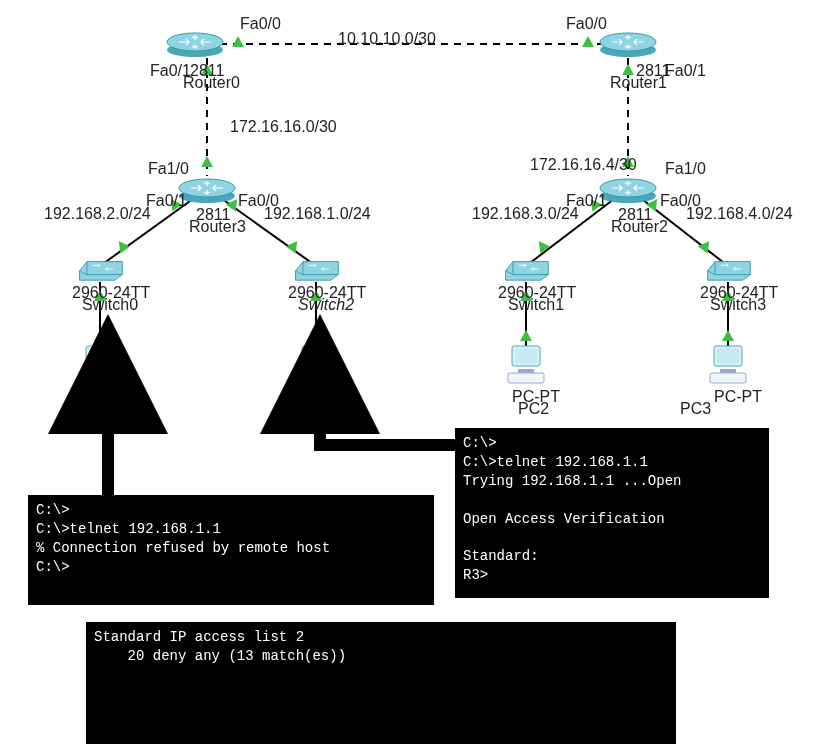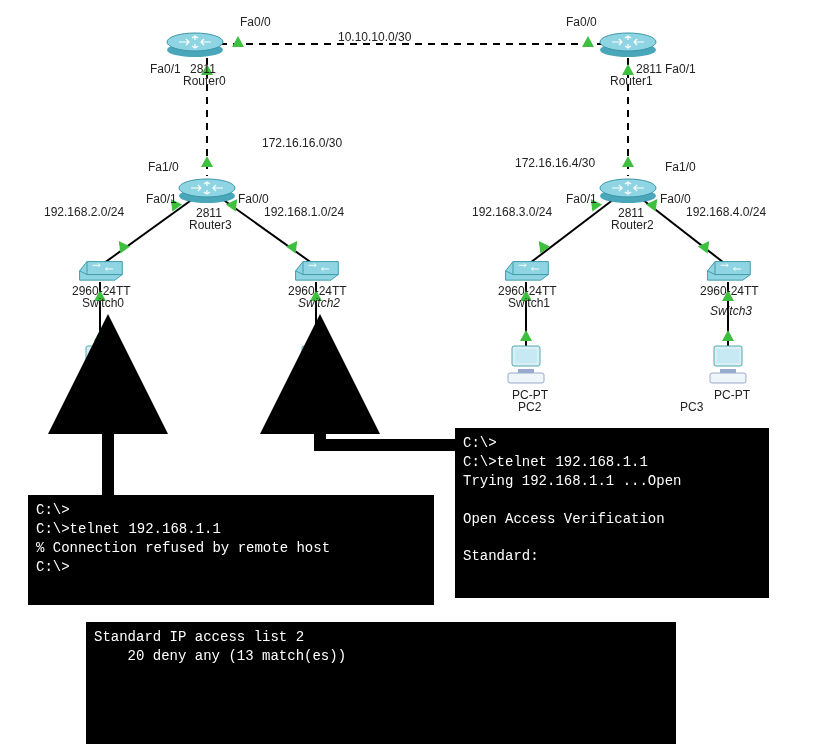--- a/index.html
+++ b/index.html
@@ -1,17 +1,17 @@
 <!DOCTYPE html>
 <html><head>
 <meta charset="utf-8">
 <style>
   body { margin:0; padding:0; background:#fff; font-family: Arial, sans-serif; }
   .stage { position:relative; width:816px; height:754px; background:#fff; overflow:hidden; }
-  .lbl { position:absolute; font-size:12px; color:#222; white-space:nowrap; }
+  .lbl { position:absolute; font-size:16px; color:#222; white-space:nowrap; }
   .router { position:absolute; width:60px; height:28px; }
   .router svg { width:60px; height:28px; }
   .switch { position:absolute; width:52px; height:26px; }
   .switch svg { width:52px; height:26px; }
   .pc { position:absolute; width:44px; height:44px; }
   .pc svg { width:44px; height:44px; }
   .tri { position:absolute; width:0; height:0; border-left:6px solid transparent; border-right:6px solid transparent; border-bottom:11px solid #3fbf3f; }
   .term { position:absolute; background:#000; color:#fff; font-family: "Courier New", monospace; font-size:14px; line-height:1.35; padding:6px 8px; box-sizing:border-box; }
   .term .line { white-space:pre; }
   line.dashed { stroke:#000; stroke-width:2; stroke-dasharray:7 6; }
@@ -153,22 +153,22 @@
   <span class="lbl" style="left:338px; top:30px;">10.10.10.0/30</span>
 
   <span class="lbl" style="left:150px; top:62px;">Fa0/1</span>
   <span class="lbl" style="left:665px; top:62px;">Fa0/1</span>
 
   <span class="lbl" style="left:190px; top:62px;">2811</span>
   <span class="lbl" style="left:183px; top:74px;">Router0</span>
   <span class="lbl" style="left:636px; top:62px;">2811</span>
   <span class="lbl" style="left:610px; top:74px;">Router1</span>
 
-  <span class="lbl" style="left:230px; top:136px;margin-left:32px;">172.16.16.0/30</span>
-  <span class="lbl" style="left:515px; top:156px;text-align:center;">172.16.16.4/30</span>
+  <span class="lbl" style="left:230px; top:118px;">172.16.16.0/30</span>
+  <span class="lbl" style="left:530px; top:156px;text-align:center;">172.16.16.4/30</span>
 
   <span class="lbl" style="left:148px; top:160px;">Fa1/0</span>
   <span class="lbl" style="left:665px; top:160px;">Fa1/0</span>
 
   <span class="lbl" style="left:146px; top:192px;">Fa0/1</span>
   <span class="lbl" style="left:238px; top:192px;">Fa0/0</span>
   <span class="lbl" style="left:566px; top:192px;">Fa0/1</span>
   <span class="lbl" style="left:660px; top:192px;">Fa0/0</span>
 
   <span class="lbl" style="left:196px; top:206px;">2811</span>
@@ -181,21 +181,21 @@
   <span class="lbl" style="left:472px; top:205px;">192.168.3.0/24</span>
   <span class="lbl" style="left:686px; top:205px;">192.168.4.0/24</span>
 
   <span class="lbl" style="left:72px;  top:284px;">2960-24TT</span>
   <span class="lbl" style="left:82px;  top:296px;">Switch0</span>
   <span class="lbl" style="left:288px; top:284px;">2960-24TT</span>
   <span class="lbl" style="left:298px; top:296px;font-style:italic;">Switch2</span>
   <span class="lbl" style="left:498px; top:284px;">2960-24TT</span>
   <span class="lbl" style="left:508px; top:296px;">Switch1</span>
   <span class="lbl" style="left:700px; top:284px;">2960-24TT</span>
-  <span class="lbl" style="left:710px; top:304px;font-style:italic;">Switch3</span>
+  <span class="lbl" style="left:710px; top:296px;">Switch3</span>
 
   <span class="lbl" style="left:86px;  top:388px;">PC-PT</span>
   <span class="lbl" style="left:92px;  top:400px;">PC0</span>
   <span class="lbl" style="left:302px; top:388px;">PC-PT</span>
   <span class="lbl" style="left:308px; top:400px;">PC1</span>
   <span class="lbl" style="left:512px; top:388px;">PC-PT</span>
   <span class="lbl" style="left:518px; top:400px;">PC2</span>
   <span class="lbl" style="left:714px; top:388px;">PC-PT</span>
   <span class="lbl" style="left:680px; top:400px;">PC3</span>
 
@@ -219,20 +219,21 @@
   </div>
 
   <div class="term" style="left:455px; top:428px; width:314px; height:170px;">
     <div class="line">C:\&gt;</div>
     <div class="line">C:\&gt;telnet 192.168.1.1</div>
     <div class="line">Trying 192.168.1.1 ...Open</div>
     <div class="line"> </div>
     <div class="line">Open Access Verification</div>
     <div class="line"> </div>
     <div class="line">Standard:</div>
+    <div class="line">R3&gt;</div>
   </div>
 
   <div class="term" style="left:86px; top:622px; width:590px; height:122px;">
     <div class="line">Standard IP access list 2</div>
     <div class="line">    20 deny any (13 match(es))</div>
     <div class="line"> </div>
   </div>
 
 </div>
 

